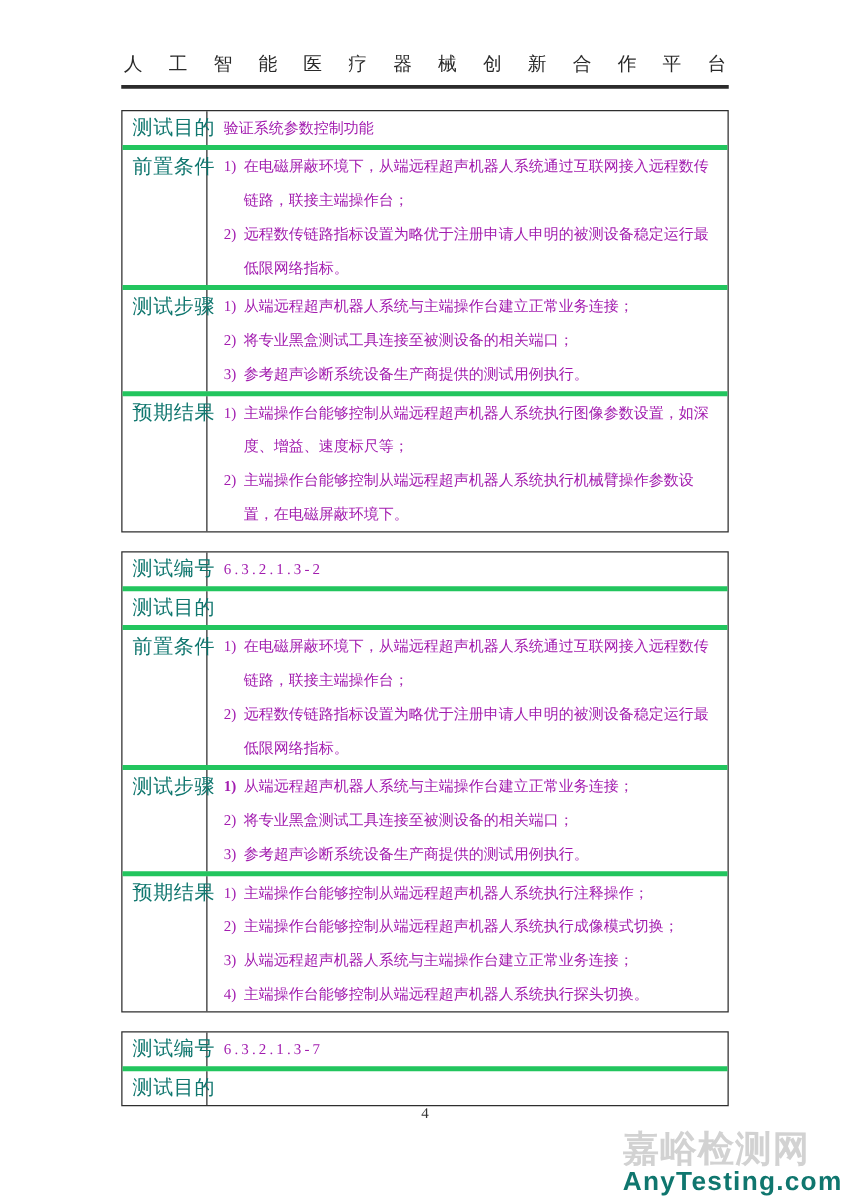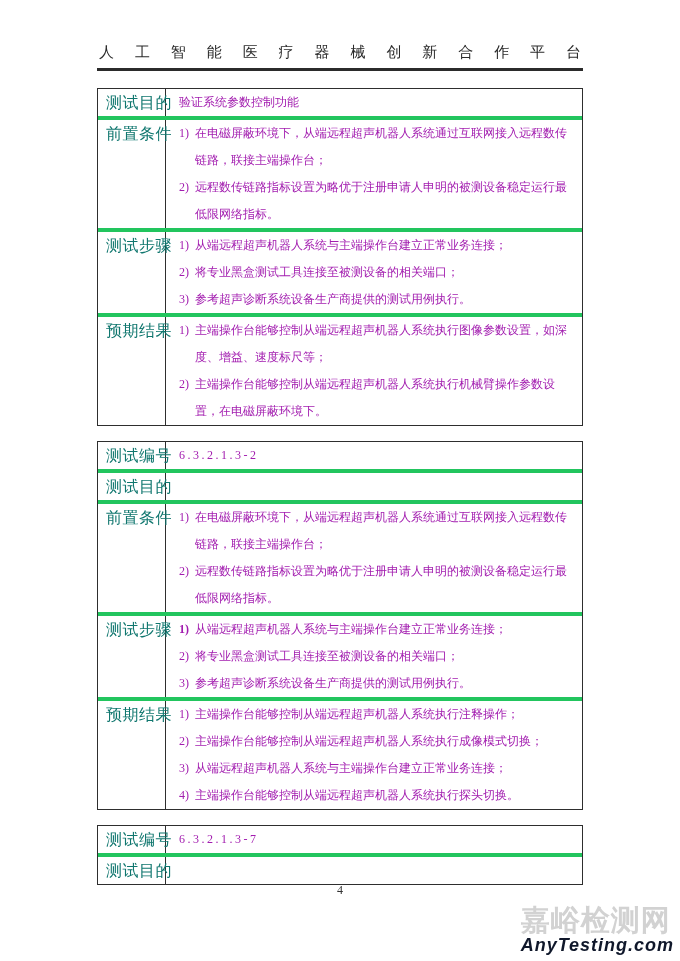--- a/index.html
+++ b/index.html
@@ -100,24 +100,23 @@
   }
   .wm1 {
     font-size: 29px;
     font-weight: bold;
     letter-spacing: 1px;
     color: #d2d2d2;
     line-height: 32px;
     font-family: "Liberation Sans", "DejaVu Sans", sans-serif;
   }
   .wm2 {
-    font-size: 18px;
-    font-style: italic;
+    font-size: 21px;
     font-weight: bold;
-    color: #0f172a;
+    color: #0f766e;
     letter-spacing: 1px;
     line-height: 19px;
     font-family: "Liberation Sans", "DejaVu Sans", sans-serif;
   }
 </style>
 </head>
 <body>
 
 <div class="page">
   <div class="content">

